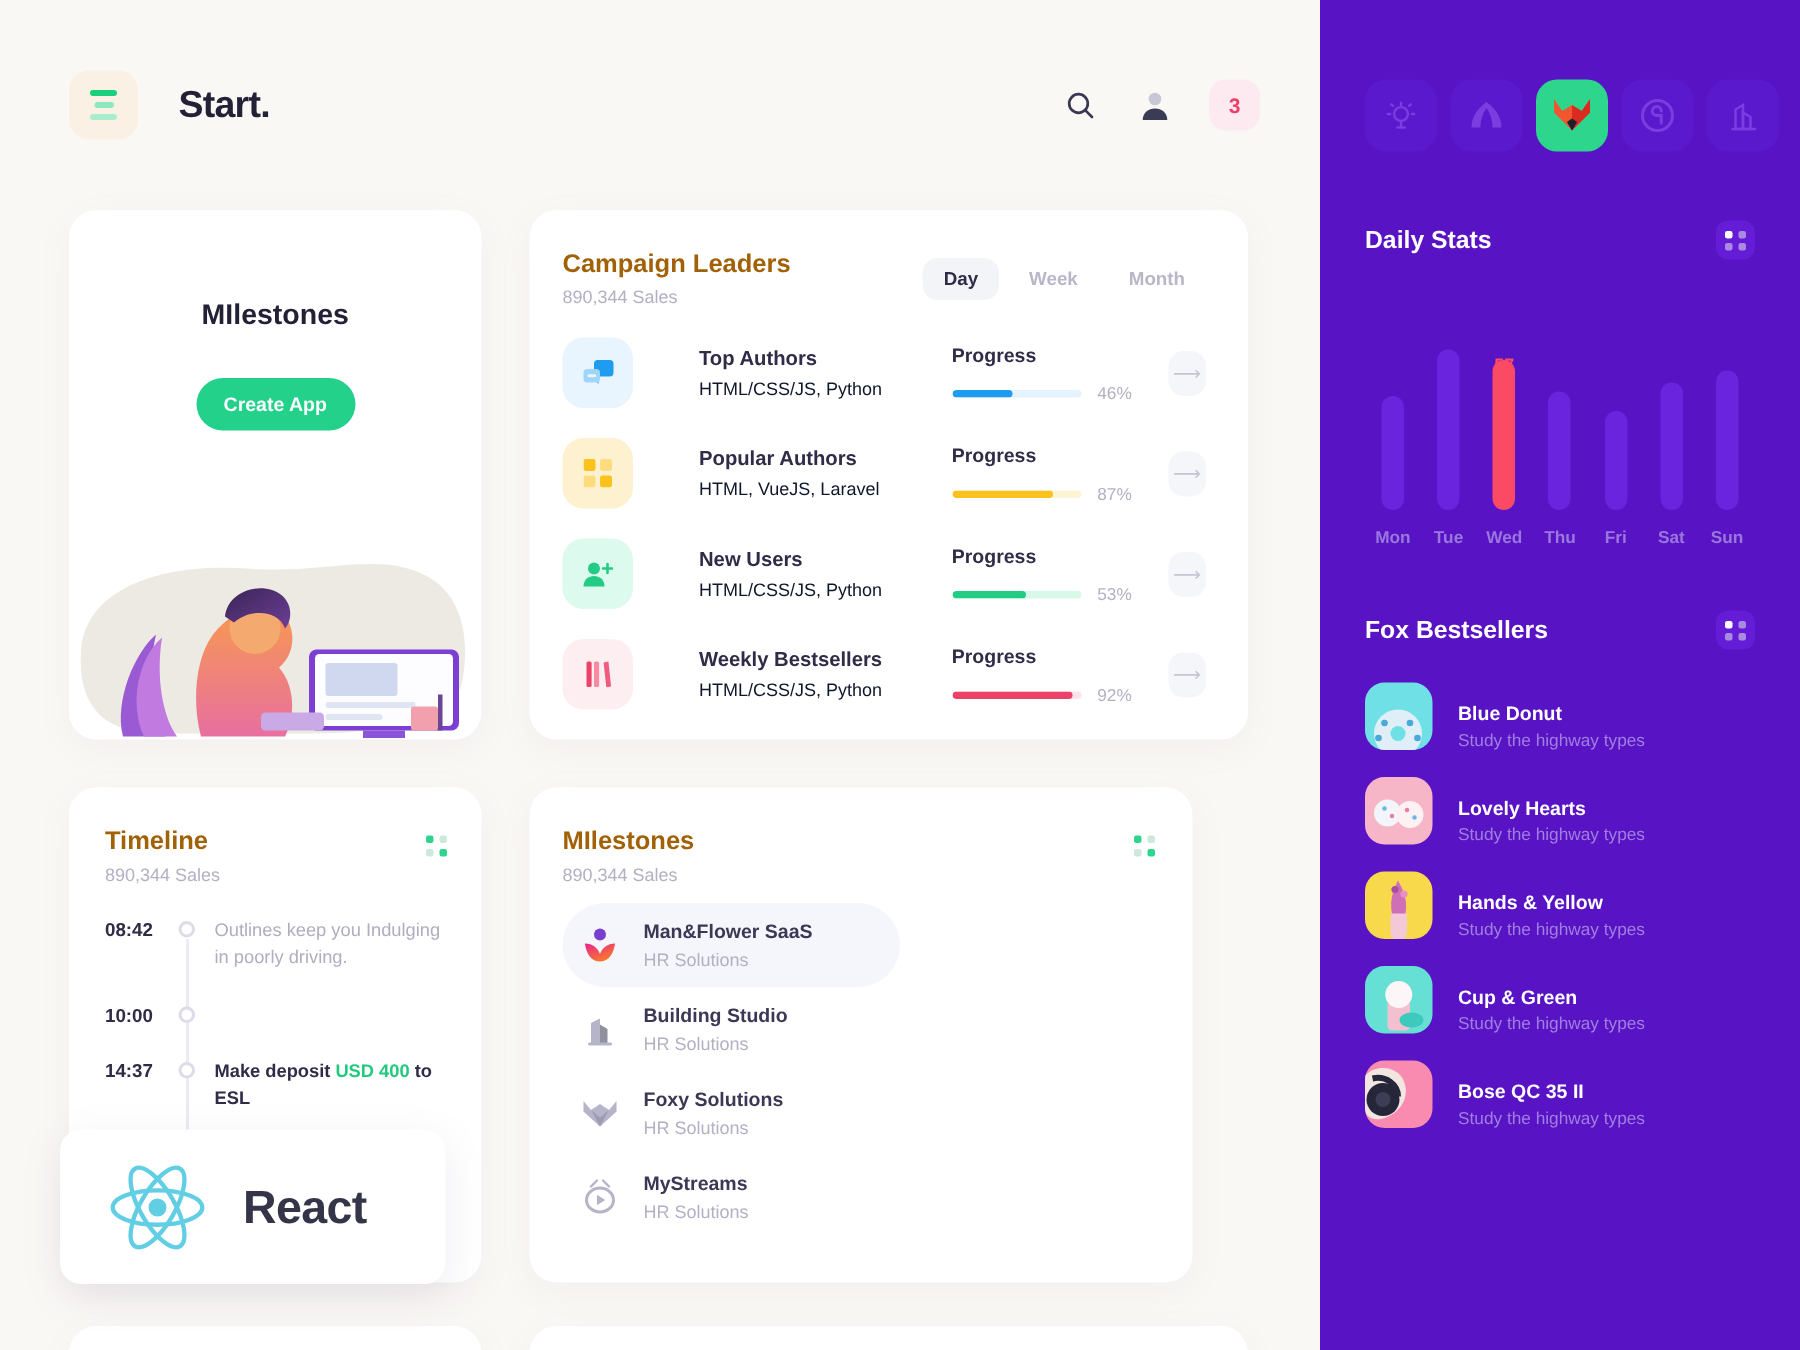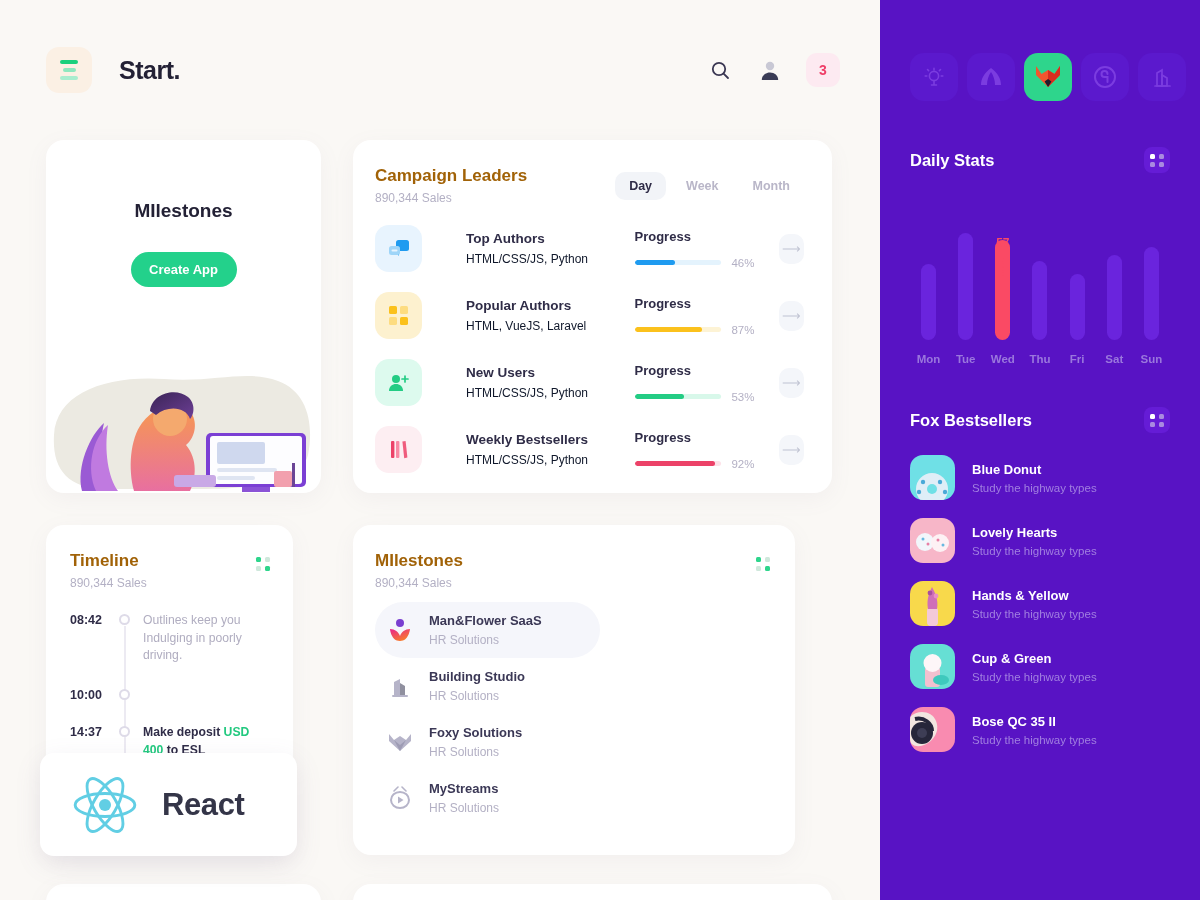--- a/index.html
+++ b/index.html
@@ -98,21 +98,21 @@
   .bar i { display: block; height: 100%; border-radius: 3px; }
   .pct { font-size: 11.5px; color: #b3b0c4; margin-left: 10px; }
   .arr {
     margin-left: auto; width: 30px; height: 30px; border-radius: 10px;
     background: #f4f6fa; color: #c3c6d4;
     display: flex; align-items: center; justify-content: center;
     font-size: 13px; cursor: pointer;
   }
 
   
-  .c-time { left: 46px; top: 525px; width: 247px; height: 330px; padding: 26px 22px 0 24px; overflow: hidden; }
+  .c-time { left: 46px; top: 525px; width: 275px; height: 330px; padding: 26px 22px 0 24px; overflow: hidden; }
   .dots { margin-left: auto; width: 15px; height: 15px; display: grid;
           grid-template-columns: 1fr 1fr; gap: 3px; margin-top: 6px; }
   .dots i { width: 5px; height: 5px; border-radius: 1.5px; background: #cfe8dc; display: block; }
   .dots i:nth-child(1), .dots i:nth-child(4) { background: #2ed58c; }
 
   .tl { position: relative; margin-top: 22px; }
   .tl-line { position: absolute; left: 54px; top: 14px; bottom: 10px; width: 2px; background: #eceaf2; }
   .tl-row { display: flex; align-items: flex-start; margin-bottom: 22px; position: relative; }
   .tl-time { width: 44px; font-size: 12.5px; font-weight: bold; color: #2f2c47; padding-top: 1px; }
   .tl-dot {
@@ -184,21 +184,21 @@
   .ds-val {
     position: absolute; top: -4px; left: 50%; transform: translateX(-50%);
     font-size: 12px; font-weight: bold; color: #fa4a64;
   }
   .ds-stem { position: absolute; left: 50%; width: 1px; transform: translateX(-50%);
              border-left: 1px dashed #fa4a64; }
   .ds-labels { display: flex; margin-top: 13px; }
   .ds-lab { flex: 1; text-align: center; font-size: 11.5px; font-weight: bold; color: #9a77dd; }
 
   .bs-list { margin-top: 22px; }
-  .bs-row { display: flex; align-items: center; margin-bottom: 18px; cursor: pointer; }
+  .bs-row { display: flex; align-items: flex-end; margin-bottom: 18px; cursor: pointer; }
   .bs-thumb { width: 45px; height: 45px; border-radius: 13px; flex: none; position: relative; overflow: hidden; }
   .bs-txt { margin-left: 17px; }
   .bs-name { font-size: 13px; font-weight: bold; color: #fff; }
   .bs-sub { font-size: 11.5px; color: #a17fe0; margin-top: 5px; }
 </style>
 </head>
 <body>
 
 <div class="app">
 

